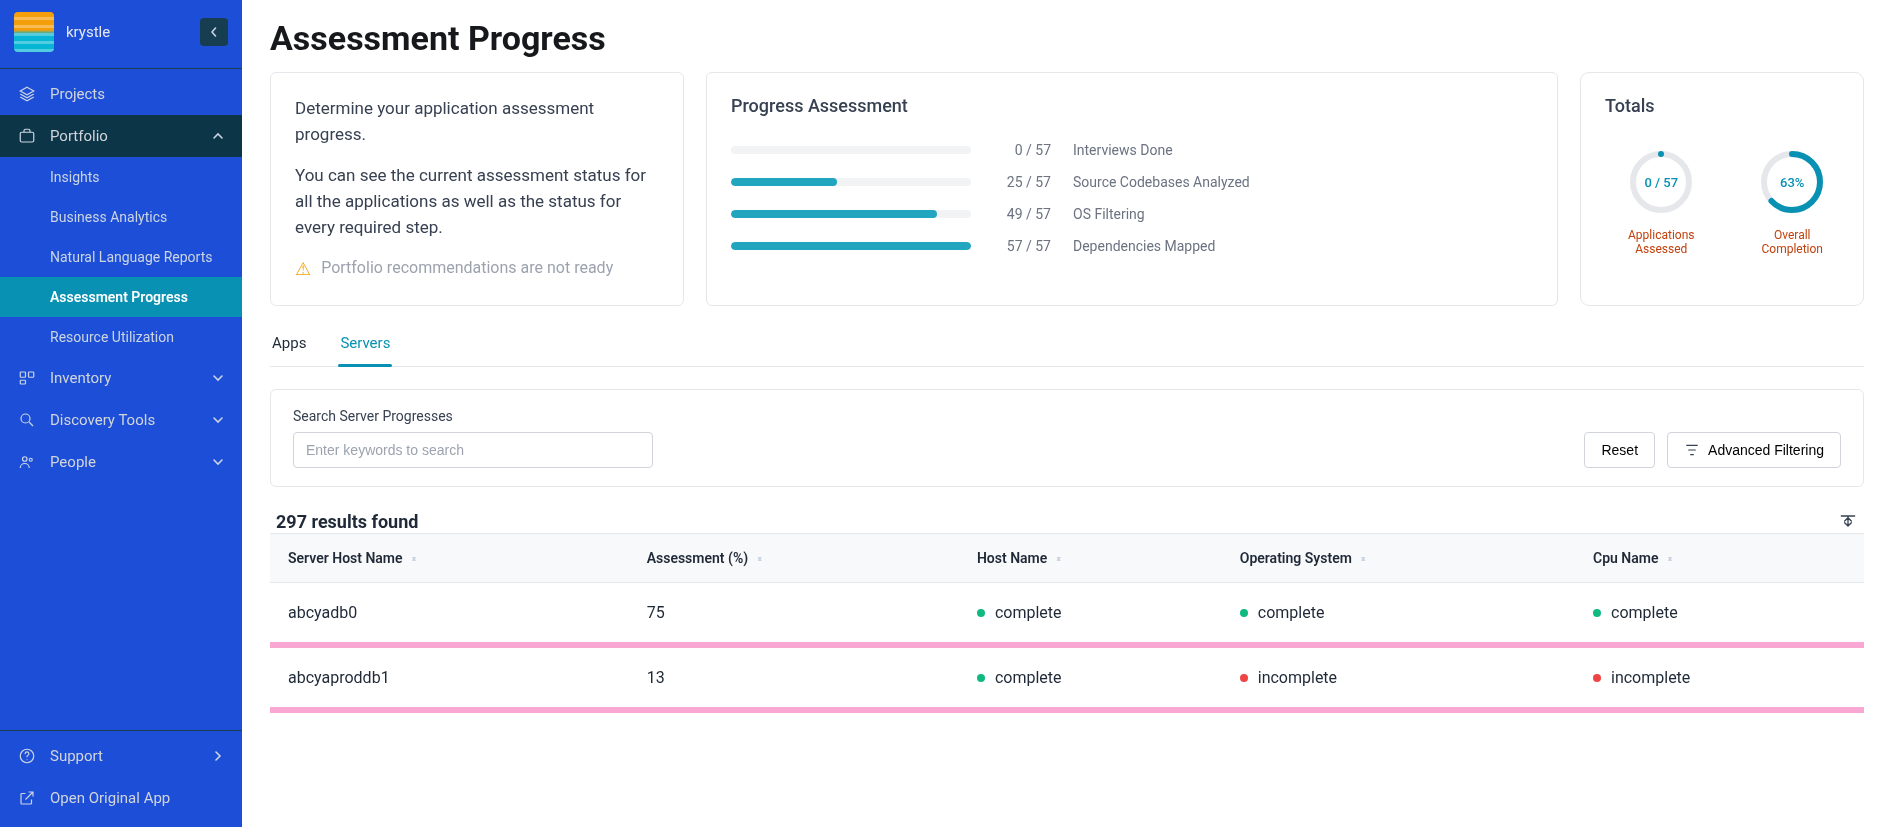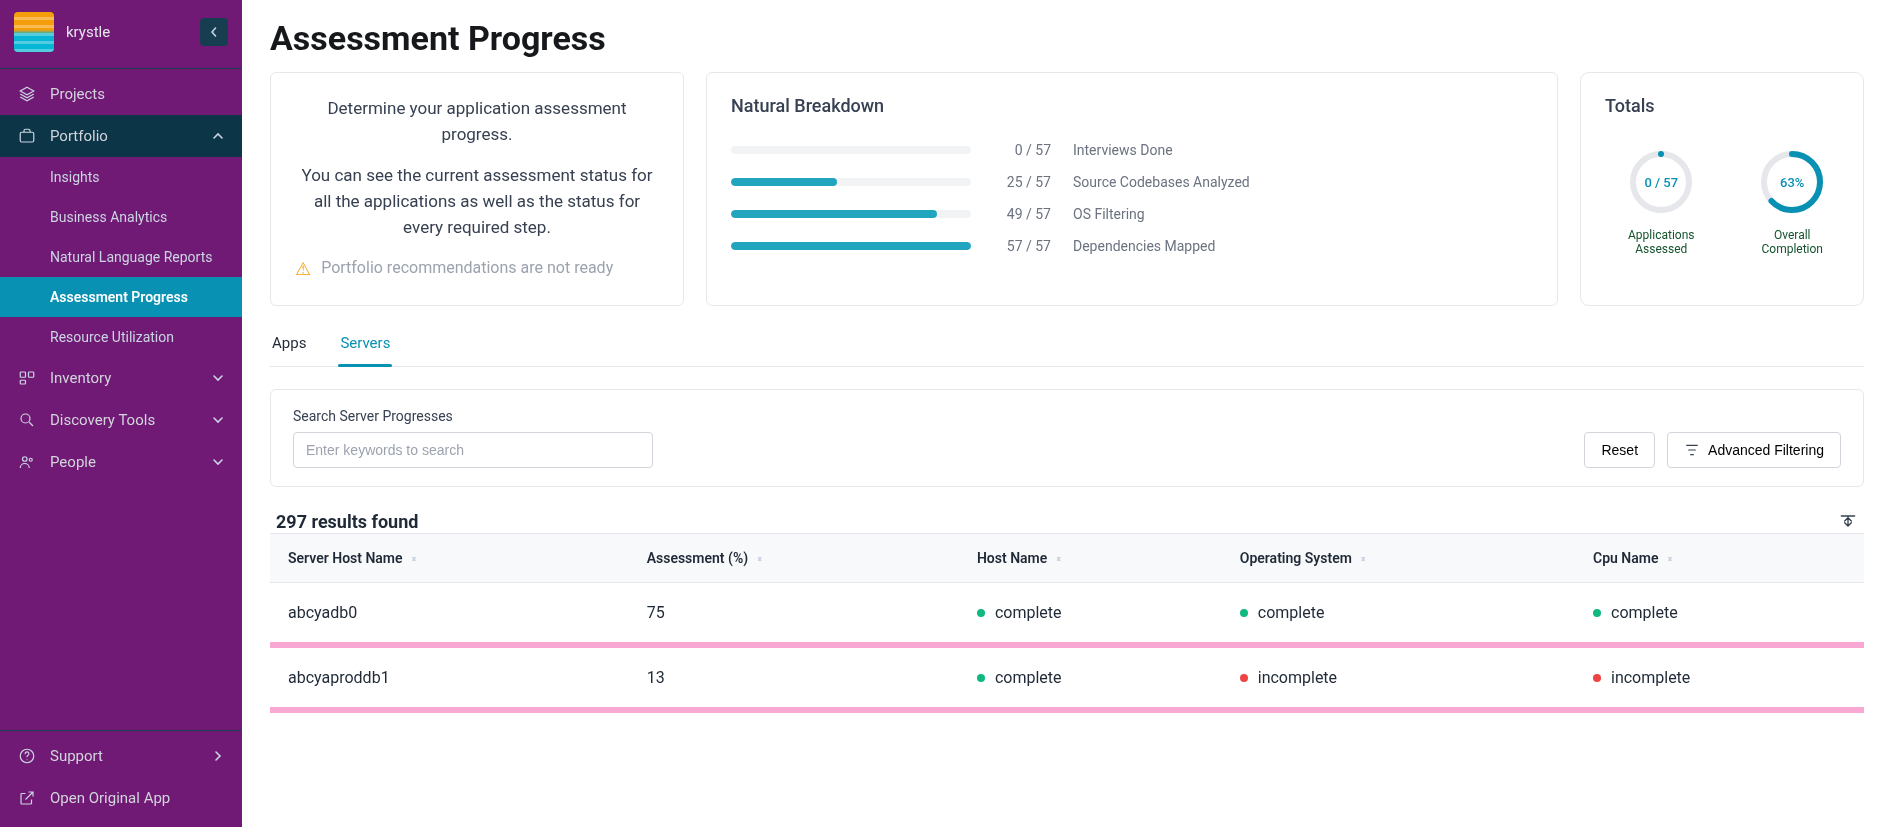--- a/index.html
+++ b/index.html
@@ -1,19 +1,19 @@
 <!DOCTYPE html>
 <html><head>
 <meta charset="utf-8">
 <style>
 * { box-sizing: border-box; margin: 0; padding: 0; }
 body { font-family: -apple-system, BlinkMacSystemFont, "Segoe UI", Roboto, "Helvetica Neue", Arial, sans-serif; background: #fff; color: #1f2937; display: flex; height: 827px; width: 1892px; overflow: hidden; }
 
 
-.sidebar { width: 242px; background: #701a75; color: #e5e7eb; display: flex; flex-direction: column; flex-shrink: 0; }
+.sidebar { width: 242px; background: #1d4ed8; color: #e5e7eb; display: flex; flex-direction: column; flex-shrink: 0; }
 .sidebar-header { display: flex; align-items: center; padding: 12px 14px; }
 .logo { width: 40px; height: 40px; background: linear-gradient(180deg, #f59e0b 0%, #f59e0b 45%, #06b6d4 55%, #06b6d4 100%); border-radius: 4px; display: flex; align-items: center; justify-content: center; position: relative; overflow: hidden; }
 .logo::before { content: ""; position: absolute; inset: 0; background: repeating-linear-gradient(0deg, rgba(255,255,255,0.3) 0 3px, transparent 3px 8px); }
 .brand { margin-left: 12px; font-size: 15px; color: #e5e7eb; }
 .collapse-btn { margin-left: auto; width: 28px; height: 28px; background: #163d50; border-radius: 4px; display: flex; align-items: center; justify-content: center; cursor: pointer; }
 .collapse-btn svg { width: 10px; height: 10px; }
 
 .sidebar-divider { height: 1px; background: #1a3f51; margin: 4px 0; }
 
 .nav-item { display: flex; align-items: center; padding: 12px 18px; cursor: pointer; color: #d1d5db; font-size: 15px; }
@@ -27,40 +27,40 @@
 
 .sidebar-bottom { margin-top: auto; padding-bottom: 8px; }
 .sidebar-bottom .sidebar-divider { margin-bottom: 4px; }
 
 
 .main { flex: 1; padding: 18px 28px; overflow-y: auto; }
 .page-title { font-size: 34px; font-weight: 700; color: #16181b; margin-bottom: 14px; }
 
 .cards-row { display: flex; gap: 22px; margin-bottom: 20px; }
 .card { border: 1px solid #e5e7eb; border-radius: 6px; padding: 22px 24px; }
-.card-intro { flex: 0 0 414px; color: #374151; font-size: 17px; line-height: 1.55; text-align: center; }
+.card-intro { flex: 0 0 414px; color: #374151; font-size: 17px; line-height: 1.55; }
 .card-intro p { margin-bottom: 14px; }
 .warning-row { display: flex; align-items: center; color: #9ca3af; font-size: 16px; }
 .warning-row .warn-icon { color: #f59e0b; margin-right: 10px; font-size: 18px; }
 
 .card-progress { flex: 1; }
 .card-title { font-size: 18px; font-weight: 500; color: #374151; margin-bottom: 26px; }
 .progress-row { display: flex; align-items: center; margin-bottom: 16px; font-size: 14px; color: #6b7280; }
 .progress-bar-wrap { width: 240px; height: 8px; background: #f1f3f5; border-radius: 4px; margin-right: 20px; overflow: hidden; }
 .progress-bar { height: 100%; background: #22a5bf; border-radius: 4px; }
 .progress-ratio { width: 60px; text-align: right; margin-right: 22px; }
 .progress-label { flex: 1; }
 
 .card-totals { width: 284px; flex-shrink: 0; display: flex; flex-direction: column; border-radius: 9px; }
 .totals-body { display: flex; gap: 28px; justify-content: space-around; margin-top: 6px; }
 .donut-block { display: flex; flex-direction: column; align-items: center; }
 .donut { position: relative; width: 68px; height: 68px; }
 .donut svg { width: 68px; height: 68px; transform: rotate(-90deg); }
 .donut-text { position: absolute; inset: 0; display: flex; align-items: center; justify-content: center; font-size: 13px; color: #0891b2; font-weight: 500; }
-.donut-label { margin-top: 12px; font-size: 12px; color: #14532d; text-align: center; }
+.donut-label { margin-top: 12px; font-size: 12px; color: #c2410c; text-align: center; }
 
 
 .tabs { display: flex; gap: 30px; border-bottom: 1px solid #e5e7eb; margin-bottom: 22px; }
 .tab { padding: 8px 2px 14px; font-size: 15px; color: #1f2937; cursor: pointer; position: relative; }
 .tab.active { color: #0891b2; }
 .tab.active::after { content: ""; position: absolute; left: 0; right: 0; bottom: -1px; height: 3px; background: #0891b2; border-radius: 2px; }
 
 
 .filter-panel { border: 1px solid #e5e7eb; border-radius: 6px; padding: 18px 22px; margin-bottom: 24px; display: flex; align-items: flex-end; }
 .search-block { display: flex; flex-direction: column; }
@@ -227,21 +227,21 @@
     <div class="card card-intro">
       <p>Determine your application assessment progress.</p>
       <p>You can see the current assessment status for all the applications as well as the status for every required step.</p>
       <div class="warning-row">
         <span class="warn-icon">⚠</span>
         <span>Portfolio recommendations are not ready</span>
       </div>
     </div>
 
     <div class="card card-progress">
-      <div class="card-title">Natural Breakdown</div>
+      <div class="card-title">Progress Assessment</div>
       <div id="progress-rows">
           <div class="progress-row">
             <div class="progress-bar-wrap">
               <div class="progress-bar" style="width:0%"></div>
             </div>
             <div class="progress-ratio">0 / 57</div>
             <div class="progress-label">Interviews Done</div>
           </div>
           <div class="progress-row">
             <div class="progress-bar-wrap">

